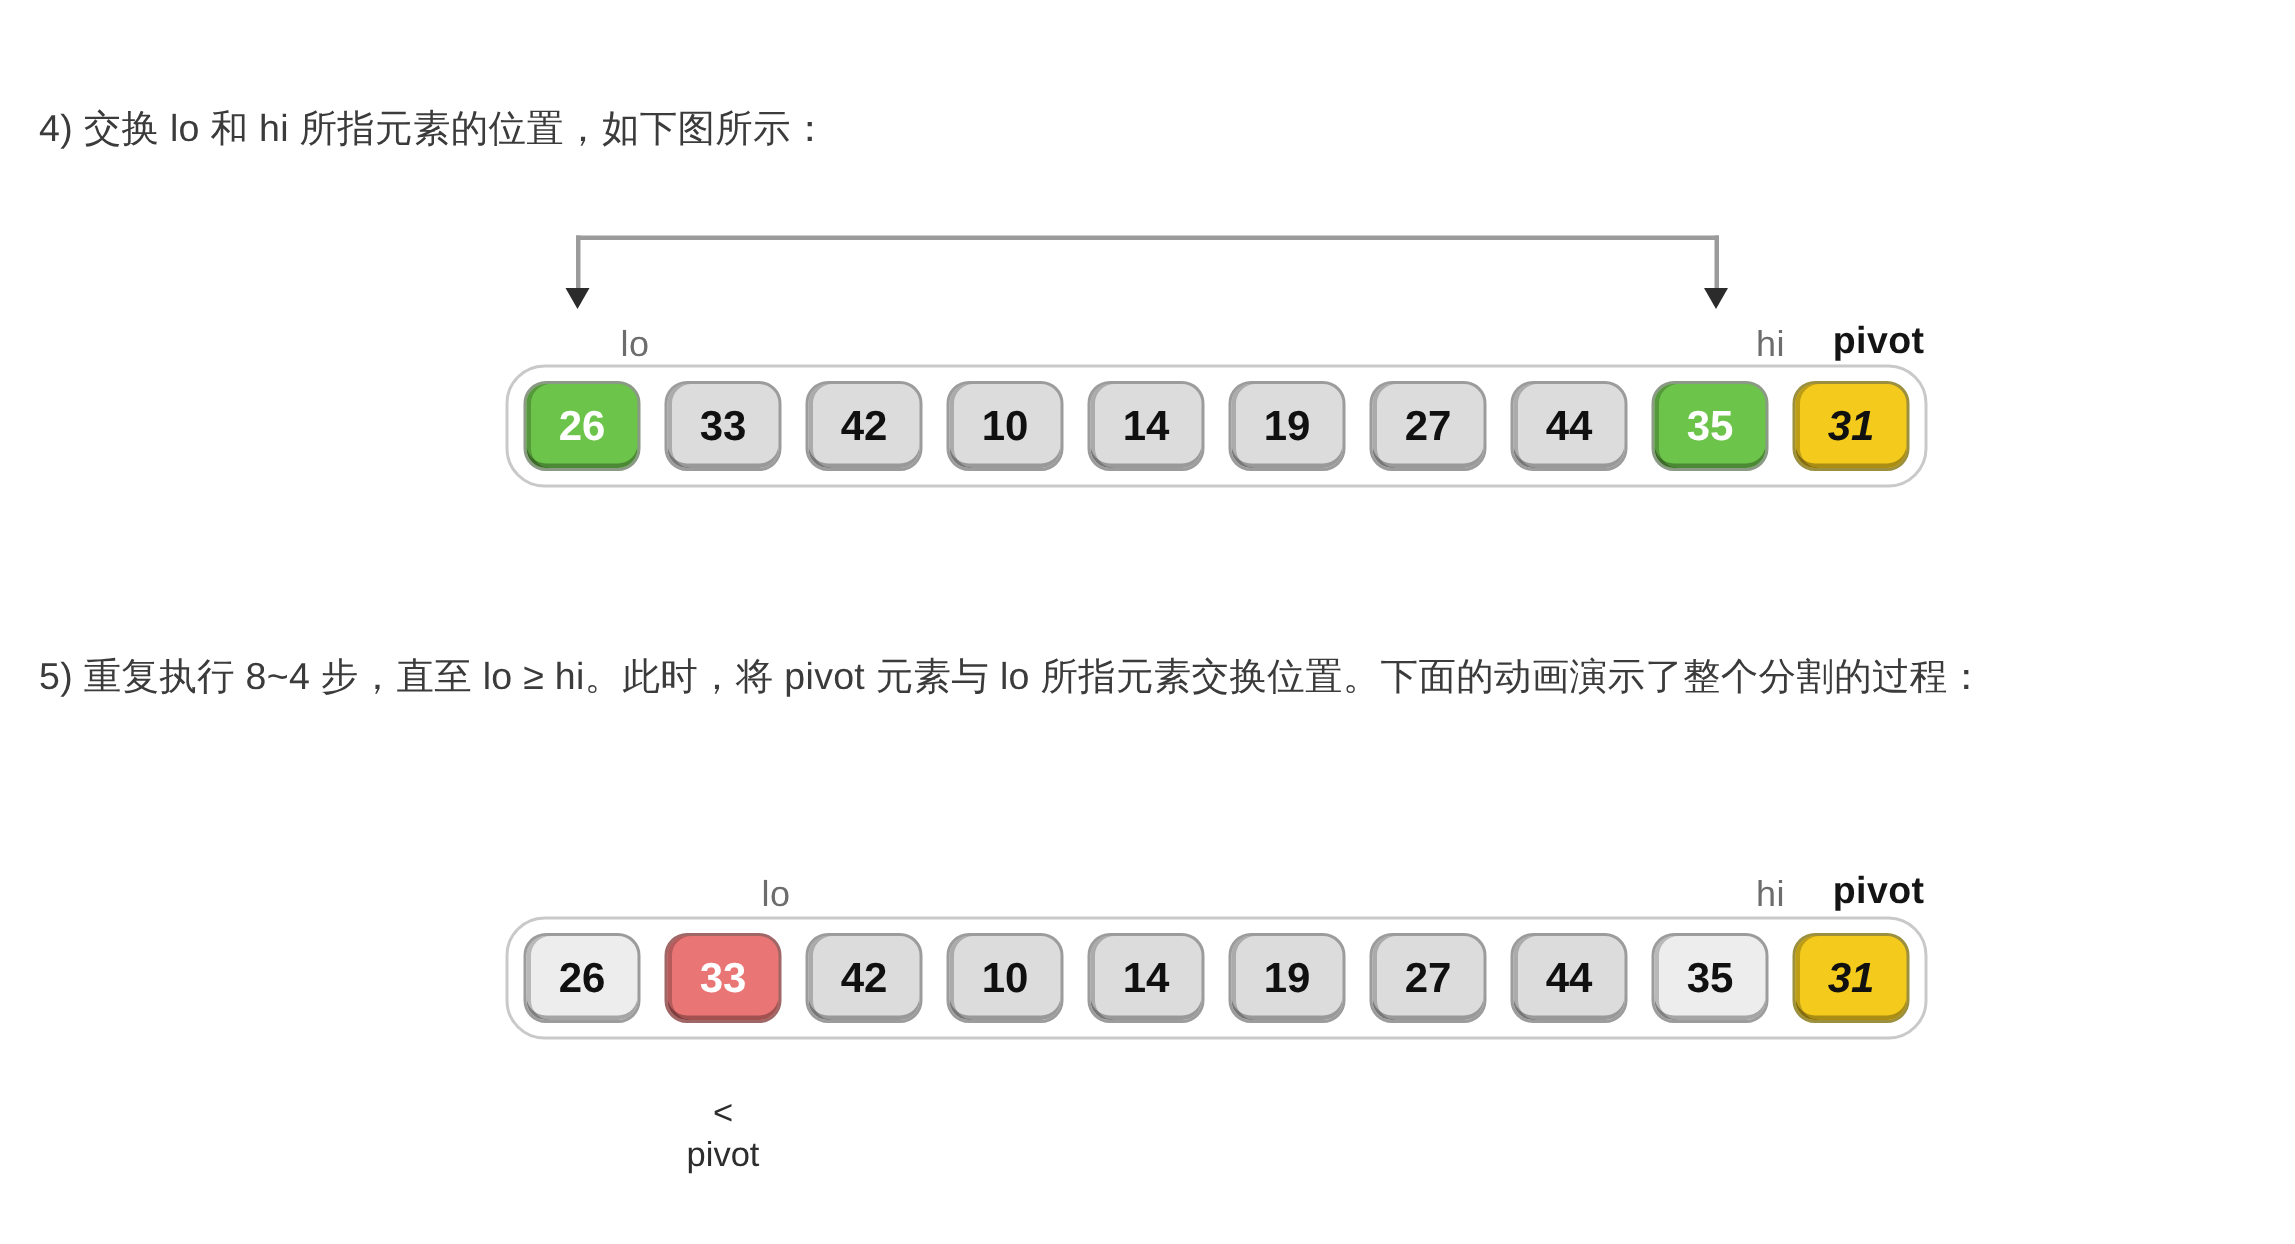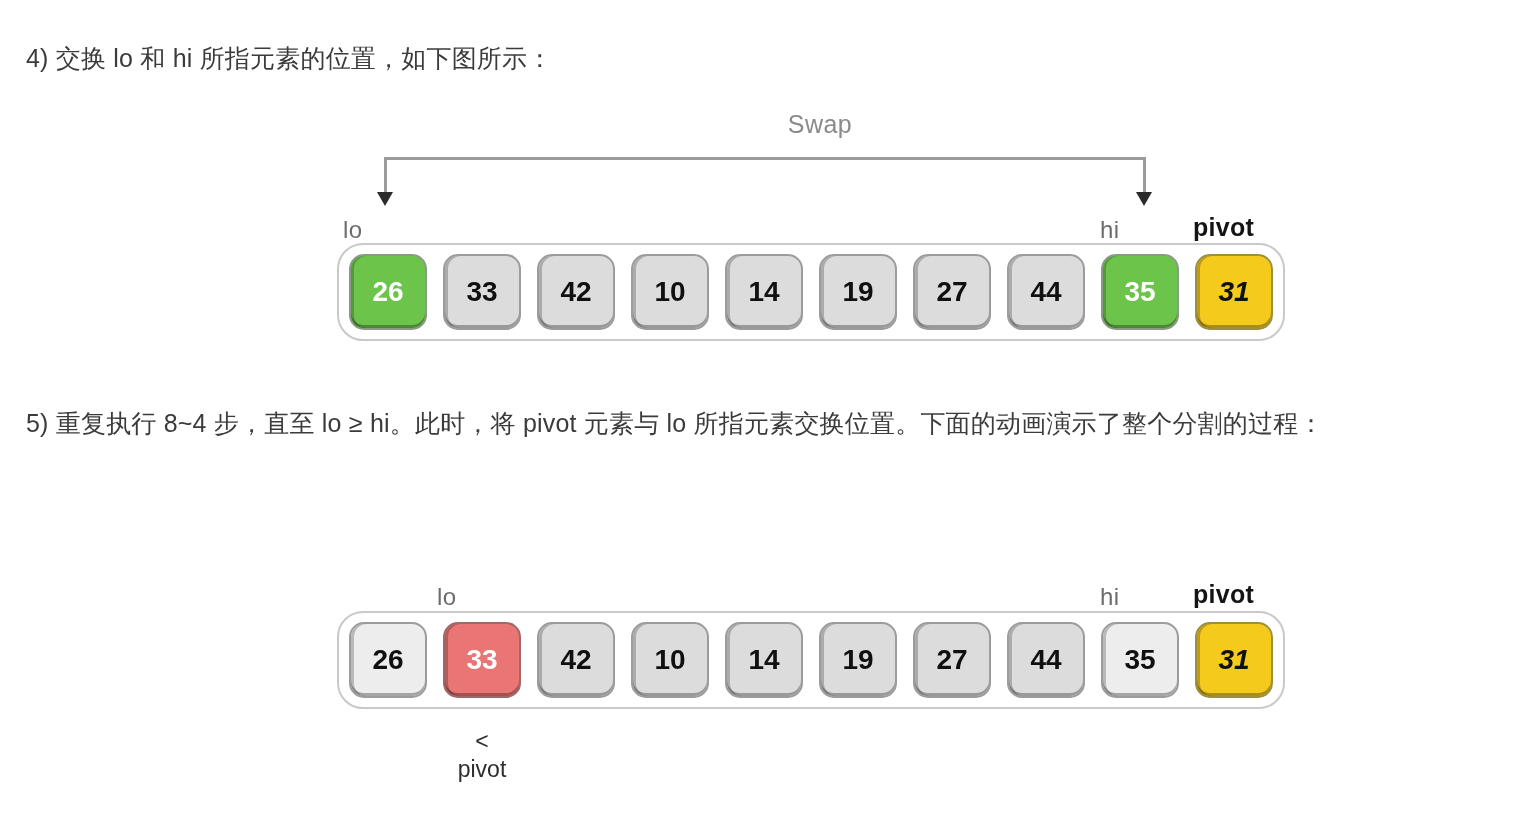--- a/index.html
+++ b/index.html
@@ -17,20 +17,21 @@
   }
 
   
   .para {
     position: absolute;
     color: #3b3b3b;
     font-size: 25px;
     line-height: 34px;
     letter-spacing: 0.2px;
     white-space: nowrap;
+    margin-top: 28px;
   }
   #para-4 { left: 26px; top: 41px; }
   #para-5 { left: 26px; top: 406px; }
 
   
   .figure {
     position: absolute;
   }
   #figure-swap   { left: 330px; top: 110px;  width: 980px; height: 245px; }
   #figure-result { left: 330px; top: 575px;  width: 980px; height: 215px; }
@@ -72,42 +73,42 @@
   }
   .arrow-head-left  { left: 47px; }
   .arrow-head-right { left: 806px; }
 
   
   .ptr-label {
     position: absolute;
     font-size: 24px;
     color: #6d6d6d;
     letter-spacing: 0.3px;
-    text-align: left;
+    text-align: right;
     width: 90px;
   }
   .ptr-label.bold {
     color: #141414;
     font-weight: bold;
     font-size: 25px;
   }
 
   
   .array-box {
     position: absolute;
     border: 2px solid #c9c9c9;
     border-radius: 26px;
     background: #ffffff;
     padding: 9px 10px;
     display: flex;
     gap: 16px;
   }
   .cell {
     width: 78px;
-    height: 76px;
+    height: 60px;
     border-radius: 15px;
     background: #dcdcdc;
     border: 2px solid #9c9c9c;
     box-shadow: inset 0 -3px 0 rgba(0,0,0,0.30),
                 inset 3px 0 0 rgba(0,0,0,0.22);
     display: flex;
     align-items: center;
     justify-content: center;
     font-size: 28px;
     font-weight: bold;
@@ -142,21 +143,20 @@
     line-height: 28px;
   }
 </style>
 </head>
 <body>
 
 <div class="para" id="para-4">4) 交换 lo 和 hi 所指元素的位置，如下图所示：</div>
 
 <div class="figure" id="figure-swap">
 
-  <div class="swap-label">Swap</div>
 
   <div class="bracket-line bracket-top"></div>
   <div class="bracket-line bracket-stem bracket-stem-left"></div>
   <div class="bracket-line bracket-stem bracket-stem-right"></div>
   <div class="arrow-head arrow-head-left"></div>
   <div class="arrow-head arrow-head-right"></div>
 
   <div class="ptr-label" style="left:13px; top:106px;">lo</div>
   <div class="ptr-label" style="left:770px; top:106px;">hi</div>
   <div class="ptr-label bold" style="left:863px; top:103px;">pivot</div>

